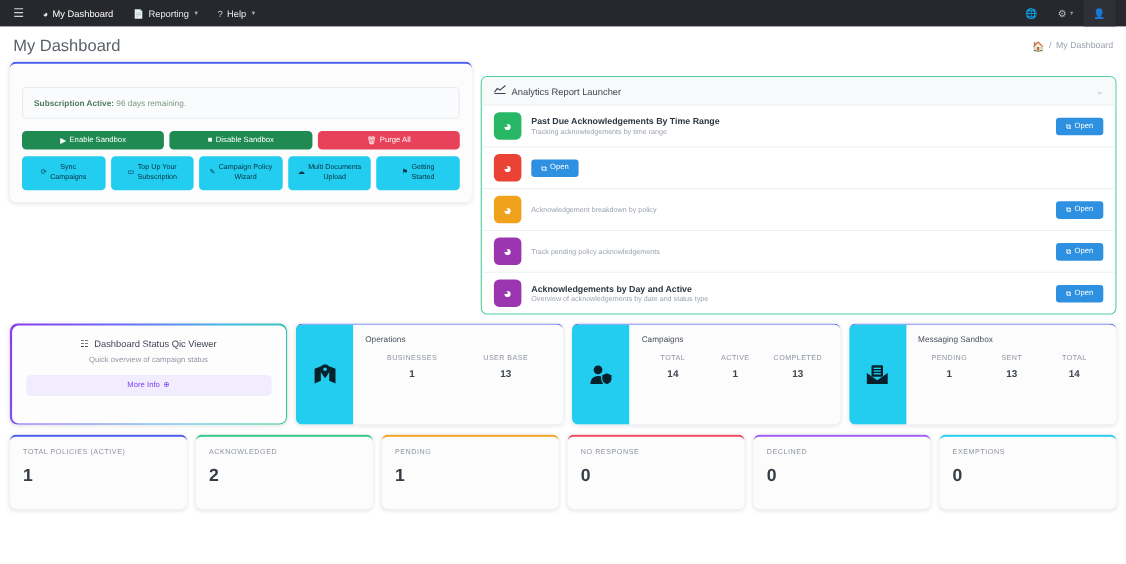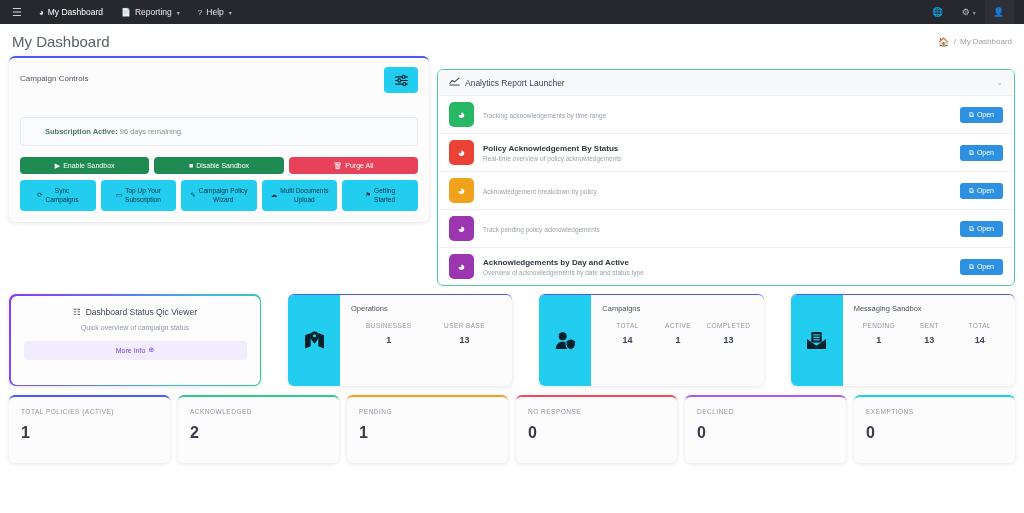--- a/index.html
+++ b/index.html
@@ -69,22 +69,22 @@
     padding: 9px 11px 11px 11px;
   }
   .cc-head { display: flex; align-items: flex-start; }
   .cc-title { font-size: 8px; color: #4e5560; padding-top: 7px; }
   .cc-settings-btn {
     margin-left: auto; width: 34px; height: 26px; border-radius: 4px;
     background: #22cdf0; display: flex; align-items: center;
     justify-content: center; color: #0b2230; font-size: 14px;
   }
   .sub-banner {
-    margin-top: 24px; border: 1px solid #e8eaee; border-radius: 4px;
-    background: #fafbfc; padding: 9px 24px; font-size: 7.5px;
+    margin-top: 12px; border: 1px solid #e8eaee; border-radius: 4px;
+    background: #fafbfc; padding: 9px 10px; font-size: 7.5px;
     color: #7d9a85;
   }
   .sub-banner b { color: #4f7a5e; font-weight: 700; }
   .btn-row { display: flex; gap: 5px; margin-top: 11px; }
   .btn {
     flex: 1; border-radius: 4px; display: flex; align-items: center;
     justify-content: center; gap: 3px; color: #fff;
     font-size: 7px; height: 17px; text-align: center;
   }
   .btn-green { background: #1f8a52; }
@@ -146,21 +146,21 @@
   .qic-btn {
     margin-top: 10px; background: #f1ecfe; border-radius: 4px;
     color: #7a3ff0; font-size: 7px; height: 19px;
     display: flex; align-items: center; justify-content: center; gap: 3px;
   }
 
   
   .sg-card {
     flex: 1; border-top: 1.5px solid #4a5df0; border-radius: 6px;
     background: #fcfcfd; box-shadow: 0 1px 4px rgba(40,50,70,.13);
-    display: flex; overflow: hidden; min-height: 92px; margin-left: 19px;
+    display: flex; overflow: hidden; min-height: 92px;
   }
   .sg-ic {
     width: 52px; background: #22cdf0; flex: none;
     display: flex; align-items: center; justify-content: center;
     color: #06212b; font-size: 21px;
   }
   .sg-body { flex: 1; padding: 9px 10px 0 11px; }
   .sg-title { font-size: 7.5px; color: #4b535e; }
   .sg-metrics { display: flex; margin-top: 9px; }
   .sg-m { flex: 1; text-align: center; }
@@ -222,33 +222,20 @@
   <div class="breadcrumb">
     <span class="home-ic">🏠</span>
     <span>/</span>
     <span>My Dashboard</span>
   </div>
 </div>
 
 <div class="row1">
 
   <div class="card cc-card">
-    <div class="cc-head">
-      <div class="cc-title">Campaign Controls</div>
-      <div class="cc-settings-btn">
-        <svg width="15" height="13" viewBox="0 0 20 18" fill="none" stroke="#05242f" stroke-width="1.7" stroke-linecap="round">
-          <line x1="2" y1="4" x2="18" y2="4"></line>
-            <circle cx="13" cy="4" r="2.1" fill="#22cdf0"></circle>
-          <line x1="2" y1="9" x2="18" y2="9"></line>
-            <circle cx="7" cy="9" r="2.1" fill="#22cdf0"></circle>
-          <line x1="2" y1="14" x2="18" y2="14"></line>
-            <circle cx="14" cy="14" r="2.1" fill="#22cdf0"></circle>
-        </svg>
-      </div>
-    </div>
 
     <div class="sub-banner">
       <b>Subscription Active:</b>
       <span>96 days remaining.</span>
     </div>
 
     <div class="btn-row">
       <div class="btn btn-green">
         <span>▶</span>
         <span>Enable Sandbox</span>
@@ -310,34 +297,31 @@
             <line x1="1" y1="10" x2="13" y2="10"></line>
         </svg>
       </span>
       <span>Analytics Report Launcher</span>
       <span class="ar-chev">⌄</span>
     </div>
 
     <div class="ar-row">
       <div class="ar-ic" style="background:#27b765">◕</div>
       <div class="ar-txt">
+        <div class="ar-t">Past Due Acknowledgements By Time Range</div>
         <div class="ar-s">Tracking acknowledgements by time range</div>
       </div>
       <div class="ar-open">
         <span>⧉</span>
         <span>Open</span>
       </div>
     </div>
 
     <div class="ar-row">
       <div class="ar-ic" style="background:#ea4235">◕</div>
-      <div class="ar-txt">
-        <div class="ar-t">Policy Acknowledgement By Status</div>
-        <div class="ar-s">Real-time overview of policy acknowledgements</div>
-      </div>
       <div class="ar-open">
         <span>⧉</span>
         <span>Open</span>
       </div>
     </div>
 
     <div class="ar-row">
       <div class="ar-ic" style="background:#f0a21c">◕</div>
       <div class="ar-txt">
         <div class="ar-s">Acknowledgement breakdown by policy</div>

